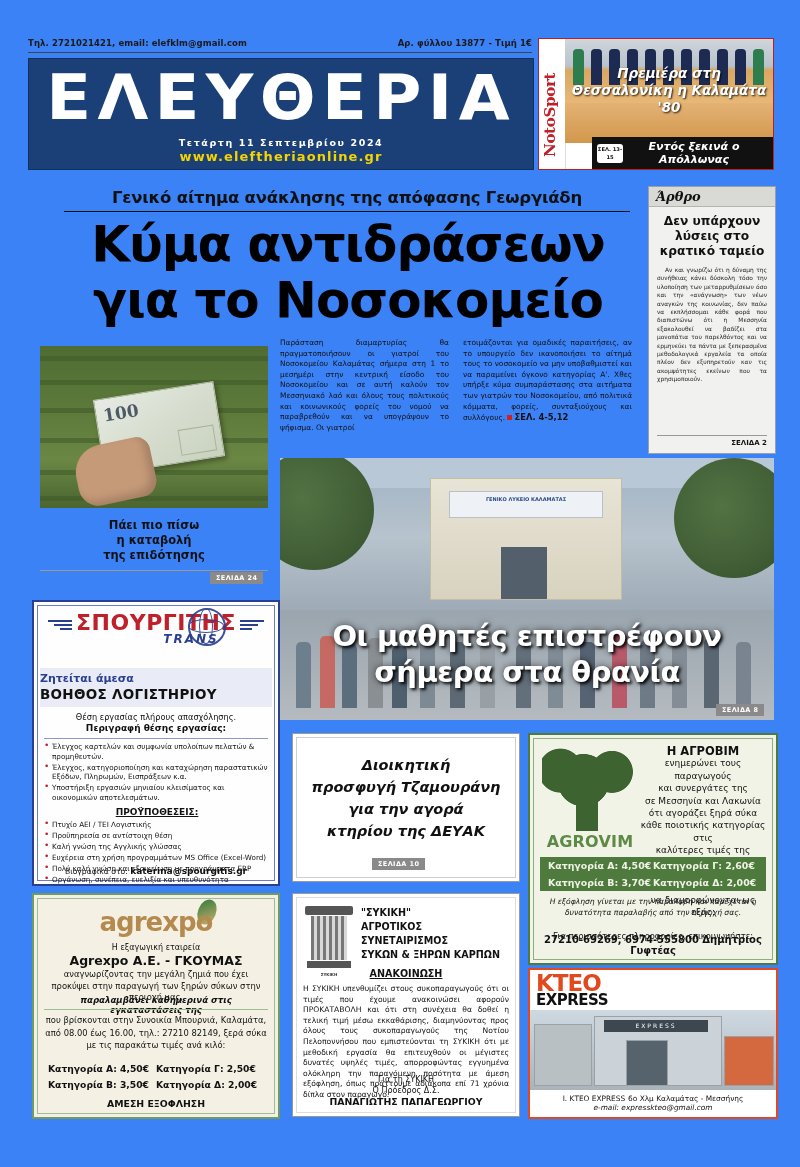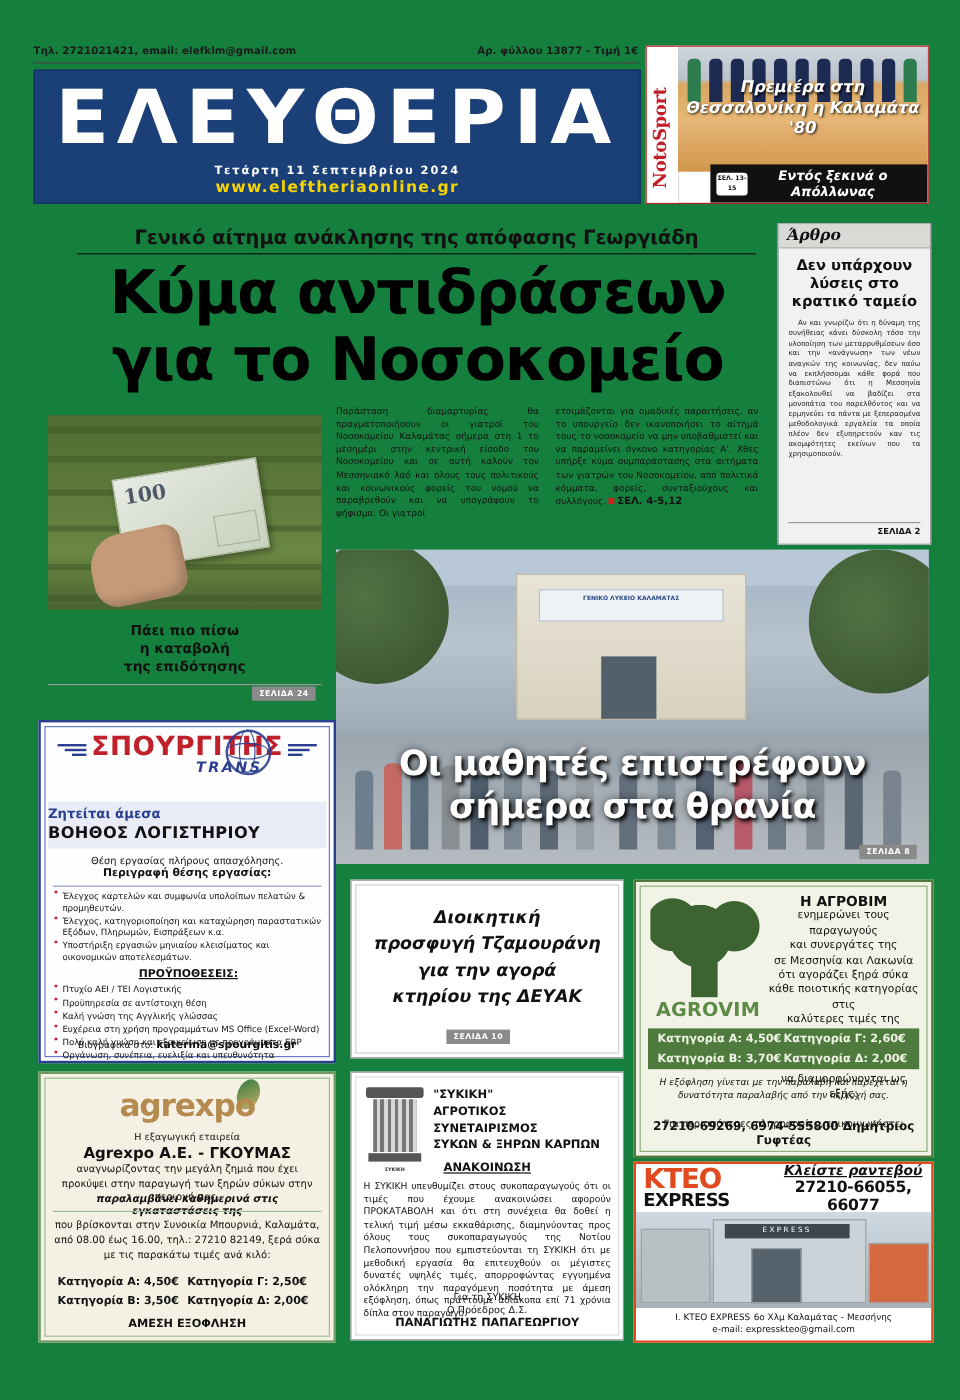--- a/index.html
+++ b/index.html
@@ -2,21 +2,21 @@
 <html lang="el"><head>
 <meta charset="utf-8">
 <style>
   html,body{margin:0;padding:0;background:#ffffff;}
   body{
     width:800px;height:1167px;
     font-family:"DejaVu Sans","Liberation Sans",sans-serif;
     color:#111;
     -webkit-font-smoothing:antialiased;
   }
-  .page{position:relative;width:800px;height:1167px;overflow:hidden;background:#15803d;}
+  .page{position:relative;width:800px;height:1167px;overflow:hidden;background:#3b82f6;}
 
   
   .topbar{position:absolute;left:28px;top:36px;width:504px;height:14px;
     display:flex;justify-content:space-between;align-items:center;
     font-size:8.5px;font-weight:bold;color:#1a1a1a;letter-spacing:.1px;}
   .topbar .rule{position:absolute;left:0;right:0;bottom:-3px;height:1px;background:#444;}
 
   
   .masthead{position:absolute;left:28px;top:58px;width:504px;height:110px;
     background:#1b3f77;border:1px solid #12305d;overflow:hidden;}
@@ -256,21 +256,21 @@
   .kteo-right .r1{font-size:11.5px;font-weight:bold;font-style:italic;color:#111;
     text-decoration:underline;}
   .kteo-right .r2{font-size:13px;font-weight:bold;color:#111;letter-spacing:-.3px;}
   .kteo-photo{position:absolute;left:0;right:0;top:40px;height:80px;
     background:linear-gradient(180deg,#cfd9e2 0%,#c2ccd4 34%,#aab3b9 100%);}
   .kteo-photo .blk{position:absolute;background:#b9c0c4;border:1px solid #9aa2a7;}
   .kteo-foot{position:absolute;left:0;right:0;bottom:0;height:27px;background:#fff;
     text-align:center;}
   .kteo-foot .f1{font-size:8.5px;font-weight:bold;color:#111;padding-top:3px;}
   .kteo-foot .f1 span{font-weight:normal;font-size:7.4px;}
-  .kteo-foot .f2{font-size:7.4px;color:#111;}
+  .kteo-foot .f2{font-size:7.4px;color:#111;font-style:italic;}
 </style>
 </head>
 <body>
 
 <div class="page">
 
   <div class="topbar">
     <span>Τηλ. 2721021421, email: elefklm@gmail.com</span>
     <span>Αρ. φύλλου 13877 - Τιμή 1€</span>
     <div class="rule"></div>
@@ -523,24 +523,20 @@
     <div class="av-info">Για περισσότερες πληροφορίες, επικοινωνήστε:</div>
     <div class="av-phone">27210-69269, 6974-555800 Δημήτριος Γυφτέας</div>
   </div>
 
   <div class="kteo">
     <div class="kteo-top">
       <div class="kteo-logo">
         <div class="k">KTEO</div>
         <div class="e">EXPRESS</div>
       </div>
-      <div class="kteo-right">
-        <div class="r1">Κλείστε ραντεβού</div>
-        <div class="r2">27210-66055, 66077</div>
-      </div>
     </div>
     <div class="kteo-photo">
       <div class="blk" style="left:4px;top:14px;width:56px;height:60px;"></div>
       <div class="blk" style="left:64px;top:6px;width:126px;height:68px;background:#ccd3d8;"></div>
       <div class="blk" style="left:96px;top:30px;width:40px;height:44px;background:#57636c;"></div>
       <div class="blk" style="left:194px;top:26px;width:48px;height:48px;background:#d4683f;"></div>
       <div style="position:absolute;left:74px;top:10px;width:104px;height:12px;background:#3d4750;color:#fff;font-size:6px;text-align:center;line-height:12px;letter-spacing:2px;">EXPRESS</div>
     </div>
     <div class="kteo-foot">
       <div class="f1">

